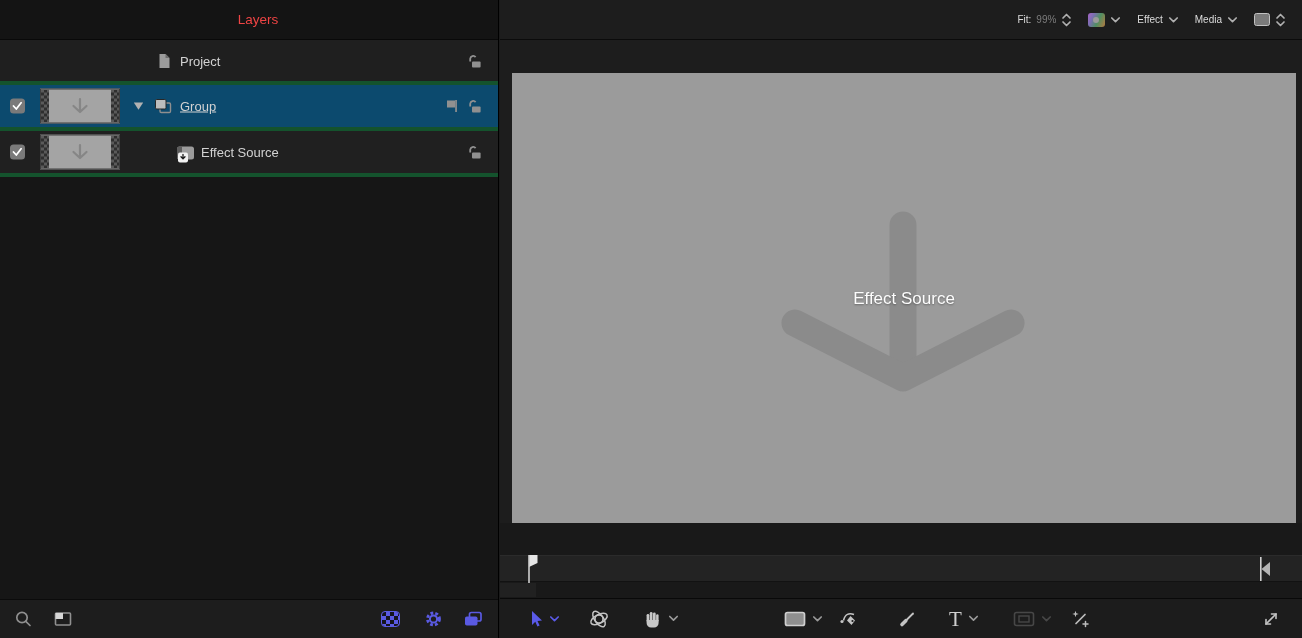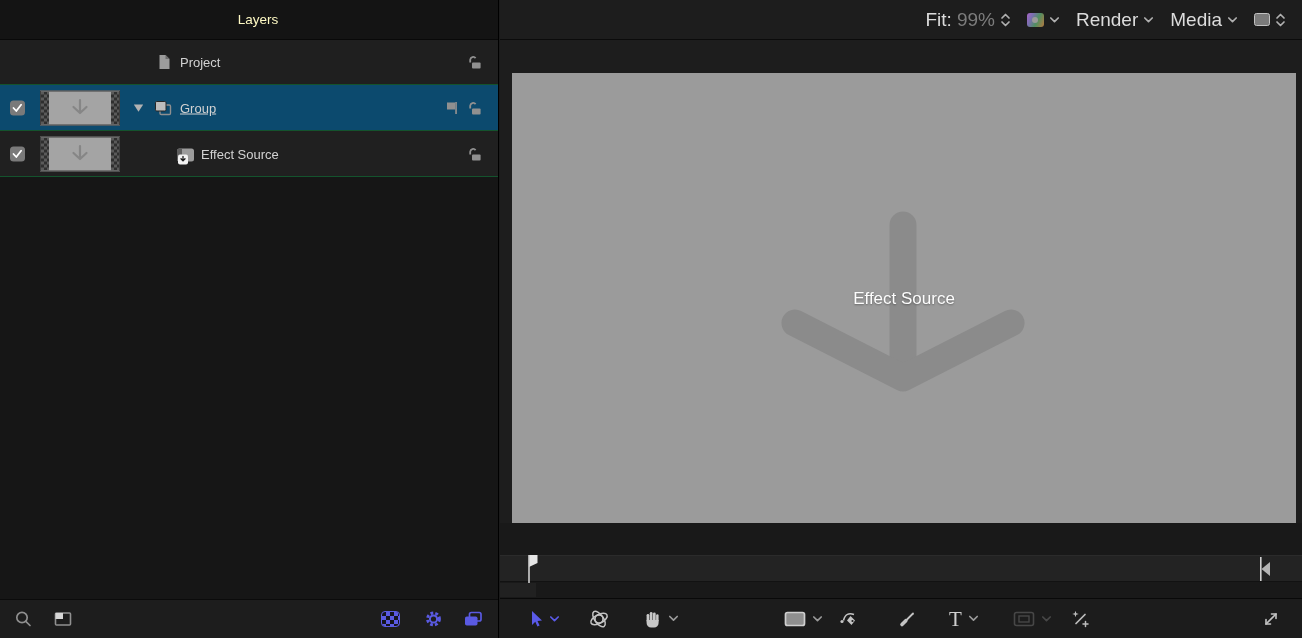--- a/index.html
+++ b/index.html
@@ -10,23 +10,23 @@
     -webkit-font-smoothing:antialiased; user-select:none;
   }
 
   
   .sidebar { position:absolute; left:0; top:0; width:499px; height:638px;
              background:#161616; border-right:1px solid #000; }
   .tabs { display:flex; height:40px; border-bottom:1px solid #090909; background:#232323; }
   .tab { flex:1; display:flex; align-items:center; justify-content:center;
          font-size:13.5px; color:#c9c9c9; background:#232323; border-right:1px solid #0a0a0a; }
   .tab:last-child { border-right:none; }
-  .tab.active { background:#141414; color:#fef9c3;padding-left:18px; }
-
-  .layer-row { position:relative; border-bottom:1px solid #14532d; }
+  .tab.active { background:#141414; color:#ef4444;padding-left:18px; }
+
+  .layer-row { position:relative; border-bottom:4px solid #14532d; }
   .row-project { height:45px; background:#1f1f1f; }
   .row-group   { height:46px; background:#0c4a6e; }
   .row-effect  { height:46px; background:#202020; }
 
   .vcenter { position:absolute; top:50%; transform:translateY(-50%); }
 
   .checkbox { left:10px; width:15px; height:15px; background:#7a7a7a;
               border-radius:3.5px; display:flex; align-items:center; justify-content:center; }
 
   .thumb { left:40px; width:80px; height:35px; background:#a4a4a4;
@@ -54,21 +54,21 @@
              align-items:center; justify-content:center; }
   .checker-swatch { width:17px; height:14px; border-radius:3px; overflow:hidden;
              background: repeating-conic-gradient(#5a5ae2 0% 25%, #14141f 25% 50%);
              background-size:8px 8px; outline:1px solid #5a5ae2; }
 
   
   .viewer { position:absolute; left:500px; top:0; width:802px; height:638px; background:#1d1d1d; }
   .viewer-toolbar { position:absolute; top:0; left:0; right:0; height:40px;
              border-bottom:1px solid #0b0b0b; display:flex; align-items:center;
              justify-content:flex-end; gap:16px; padding-right:16px;
-             font-size:19px; color:#dcdcdc; }
+             font-size:10px; color:#dcdcdc; }
   .tb-group { display:flex; align-items:center; gap:5px; }
   .dim-val { color:#7c7c7c; }
   .grad-swatch { position:relative; width:17px; height:14px; border-radius:3px;
              background:linear-gradient(115deg,#a864c8 0%,#7a6fb0 28%,#4f8f62 58%,#b5793f 100%); }
   .grad-swatch .dot { position:absolute; left:5px; top:4px; width:6px; height:6px;
              border-radius:50%; background:#9a9a9a; }
   .disp-swatch { width:16px; height:13px; border-radius:2.5px; background:#7b7b7b;
              border:1.5px solid #c2c2c2; }
 
   .canvas { position:absolute; left:12px; top:73px; width:784px; height:450px; background:#9b9b9b; }
@@ -222,21 +222,21 @@
       </span>
       <span class="tb-group">
         <span class="grad-swatch">
             <span class="dot"></span>
           </span>
         <svg width="11" height="8" viewBox="0 0 11 8">
           <path d="M1.8,2 L5.5,5.6 L9.2,2" fill="none" stroke="#b0b0b0" stroke-width="1.7" stroke-linecap="round" stroke-linejoin="round"></path>
         </svg>
       </span>
       <span class="tb-group">
-        <span>Render</span>
+        <span>Effect</span>
         <svg width="11" height="8" viewBox="0 0 11 8">
           <path d="M1.8,2 L5.5,5.6 L9.2,2" fill="none" stroke="#b0b0b0" stroke-width="1.7" stroke-linecap="round" stroke-linejoin="round"></path>
         </svg>
       </span>
       <span class="tb-group">
         <span>Media</span>
         <svg width="11" height="8" viewBox="0 0 11 8">
           <path d="M1.8,2 L5.5,5.6 L9.2,2" fill="none" stroke="#b0b0b0" stroke-width="1.7" stroke-linecap="round" stroke-linejoin="round"></path>
         </svg>
       </span>

